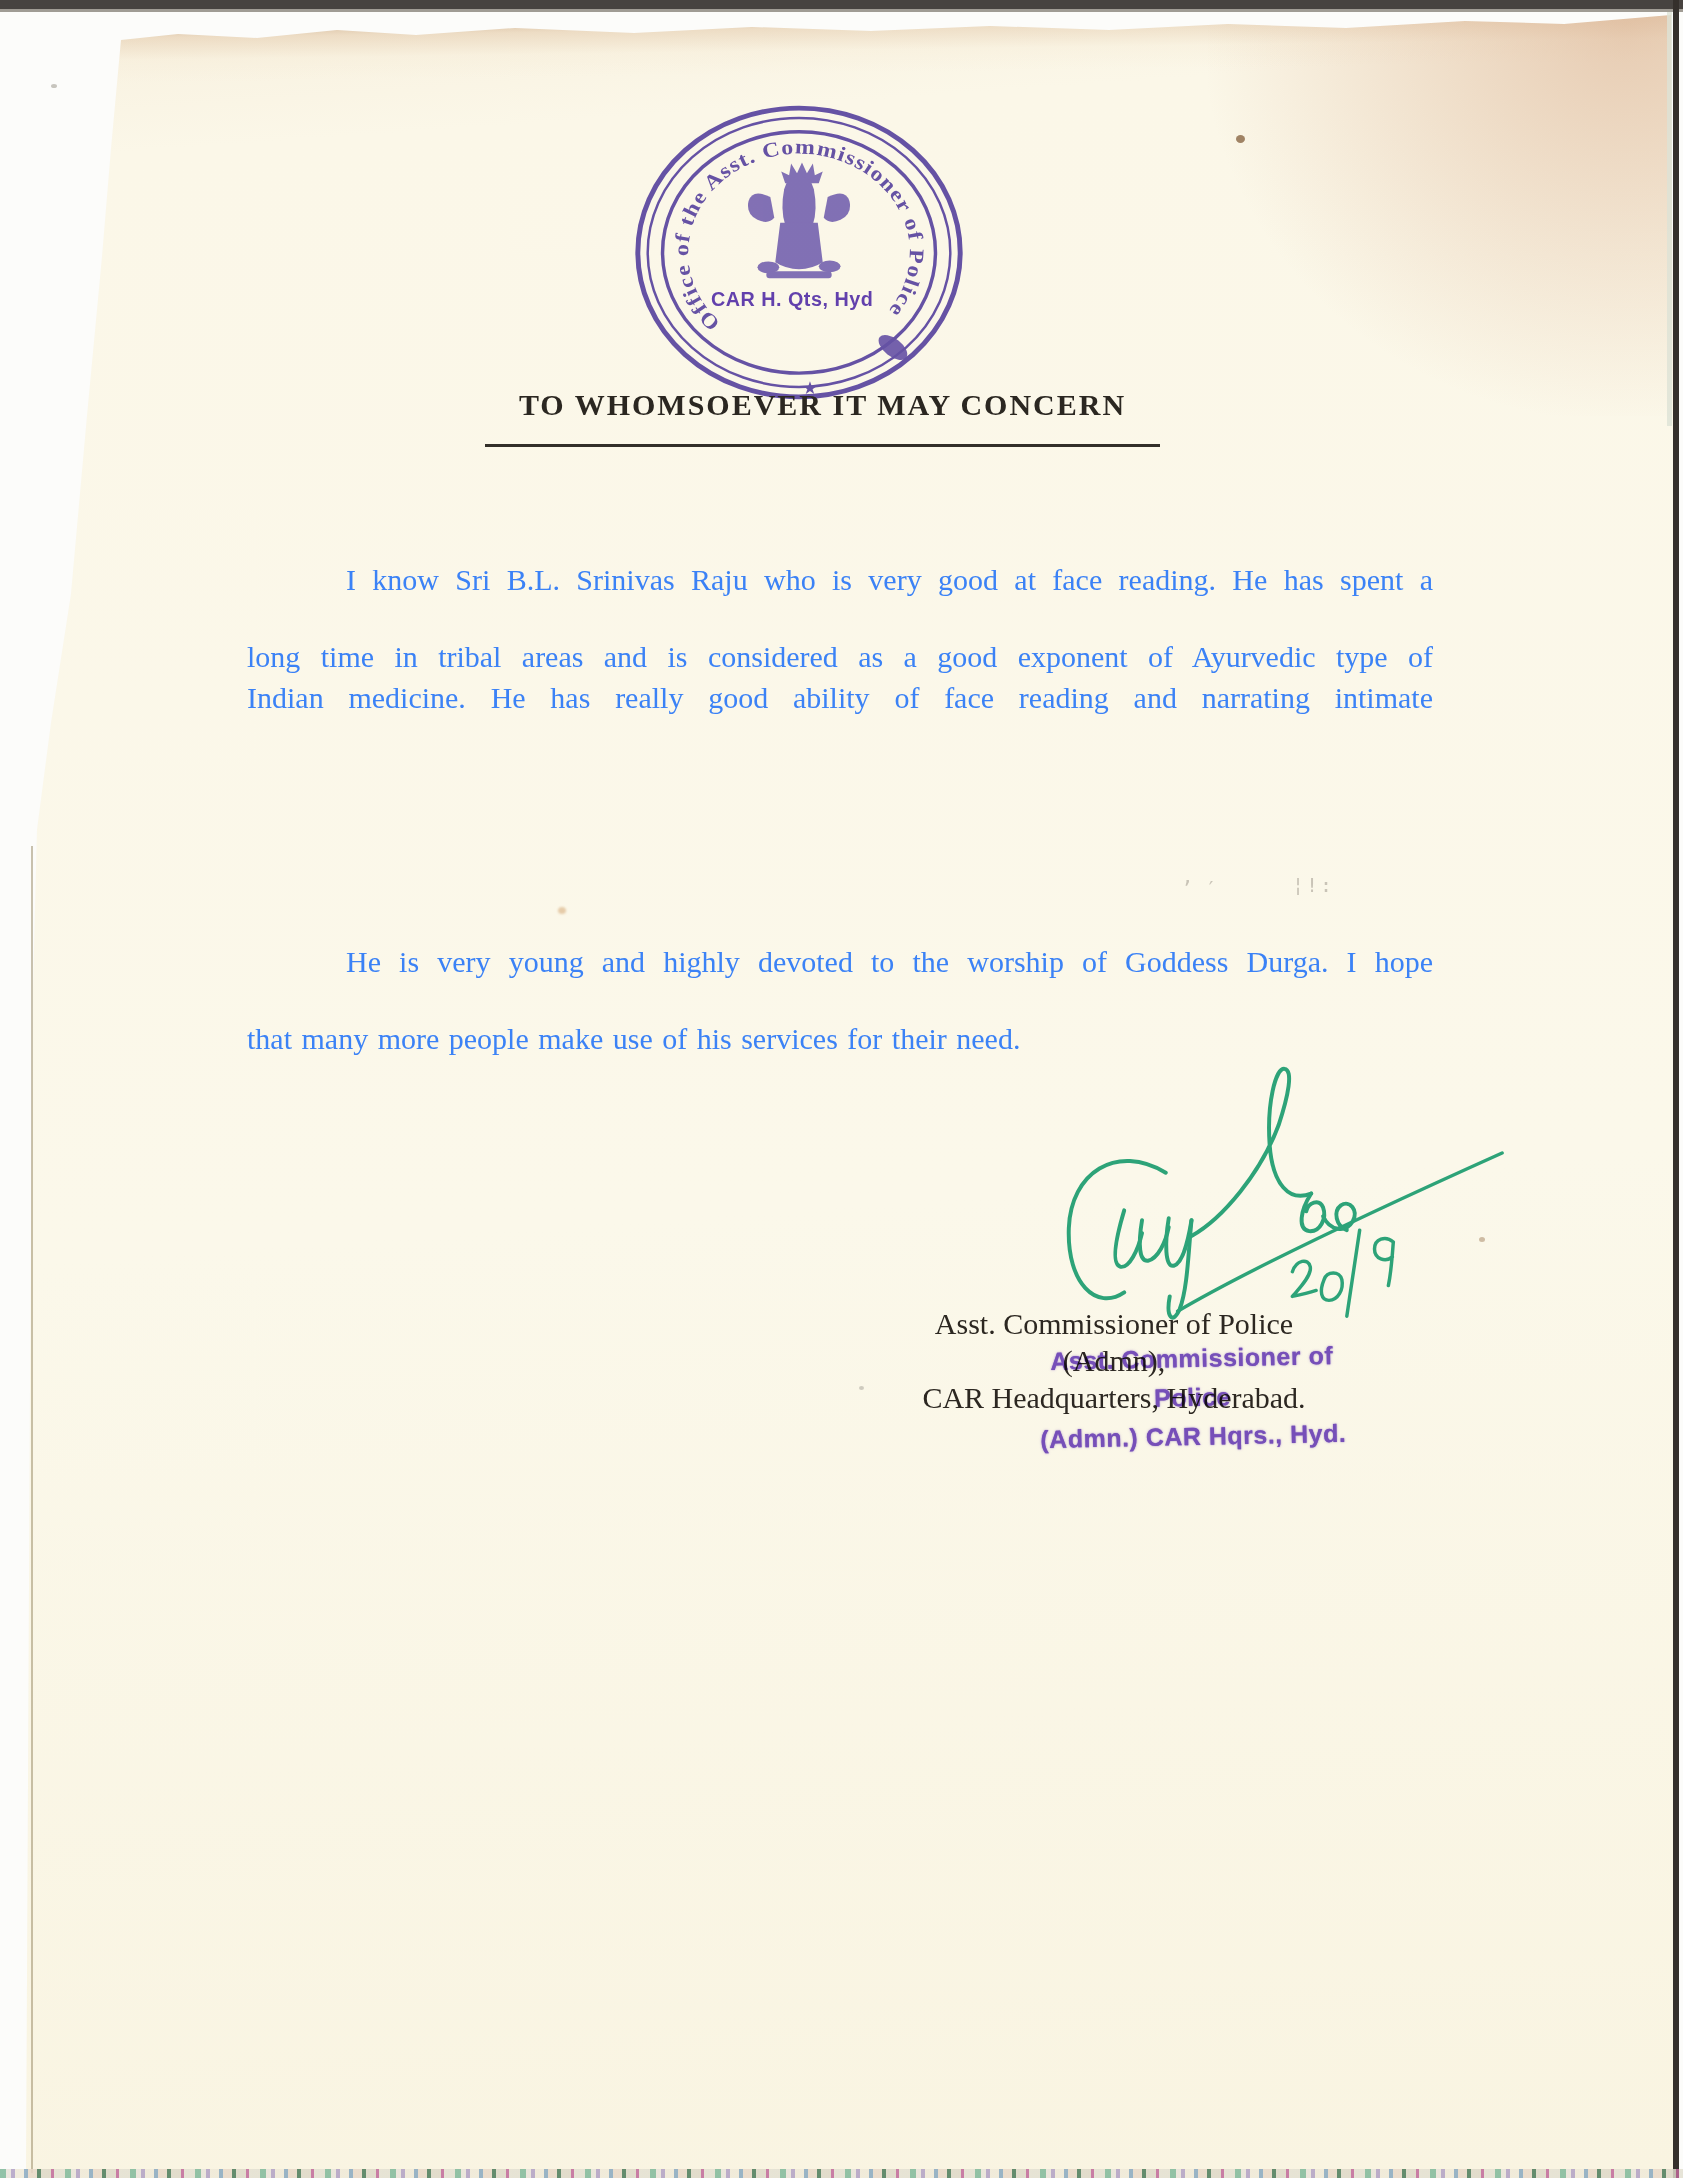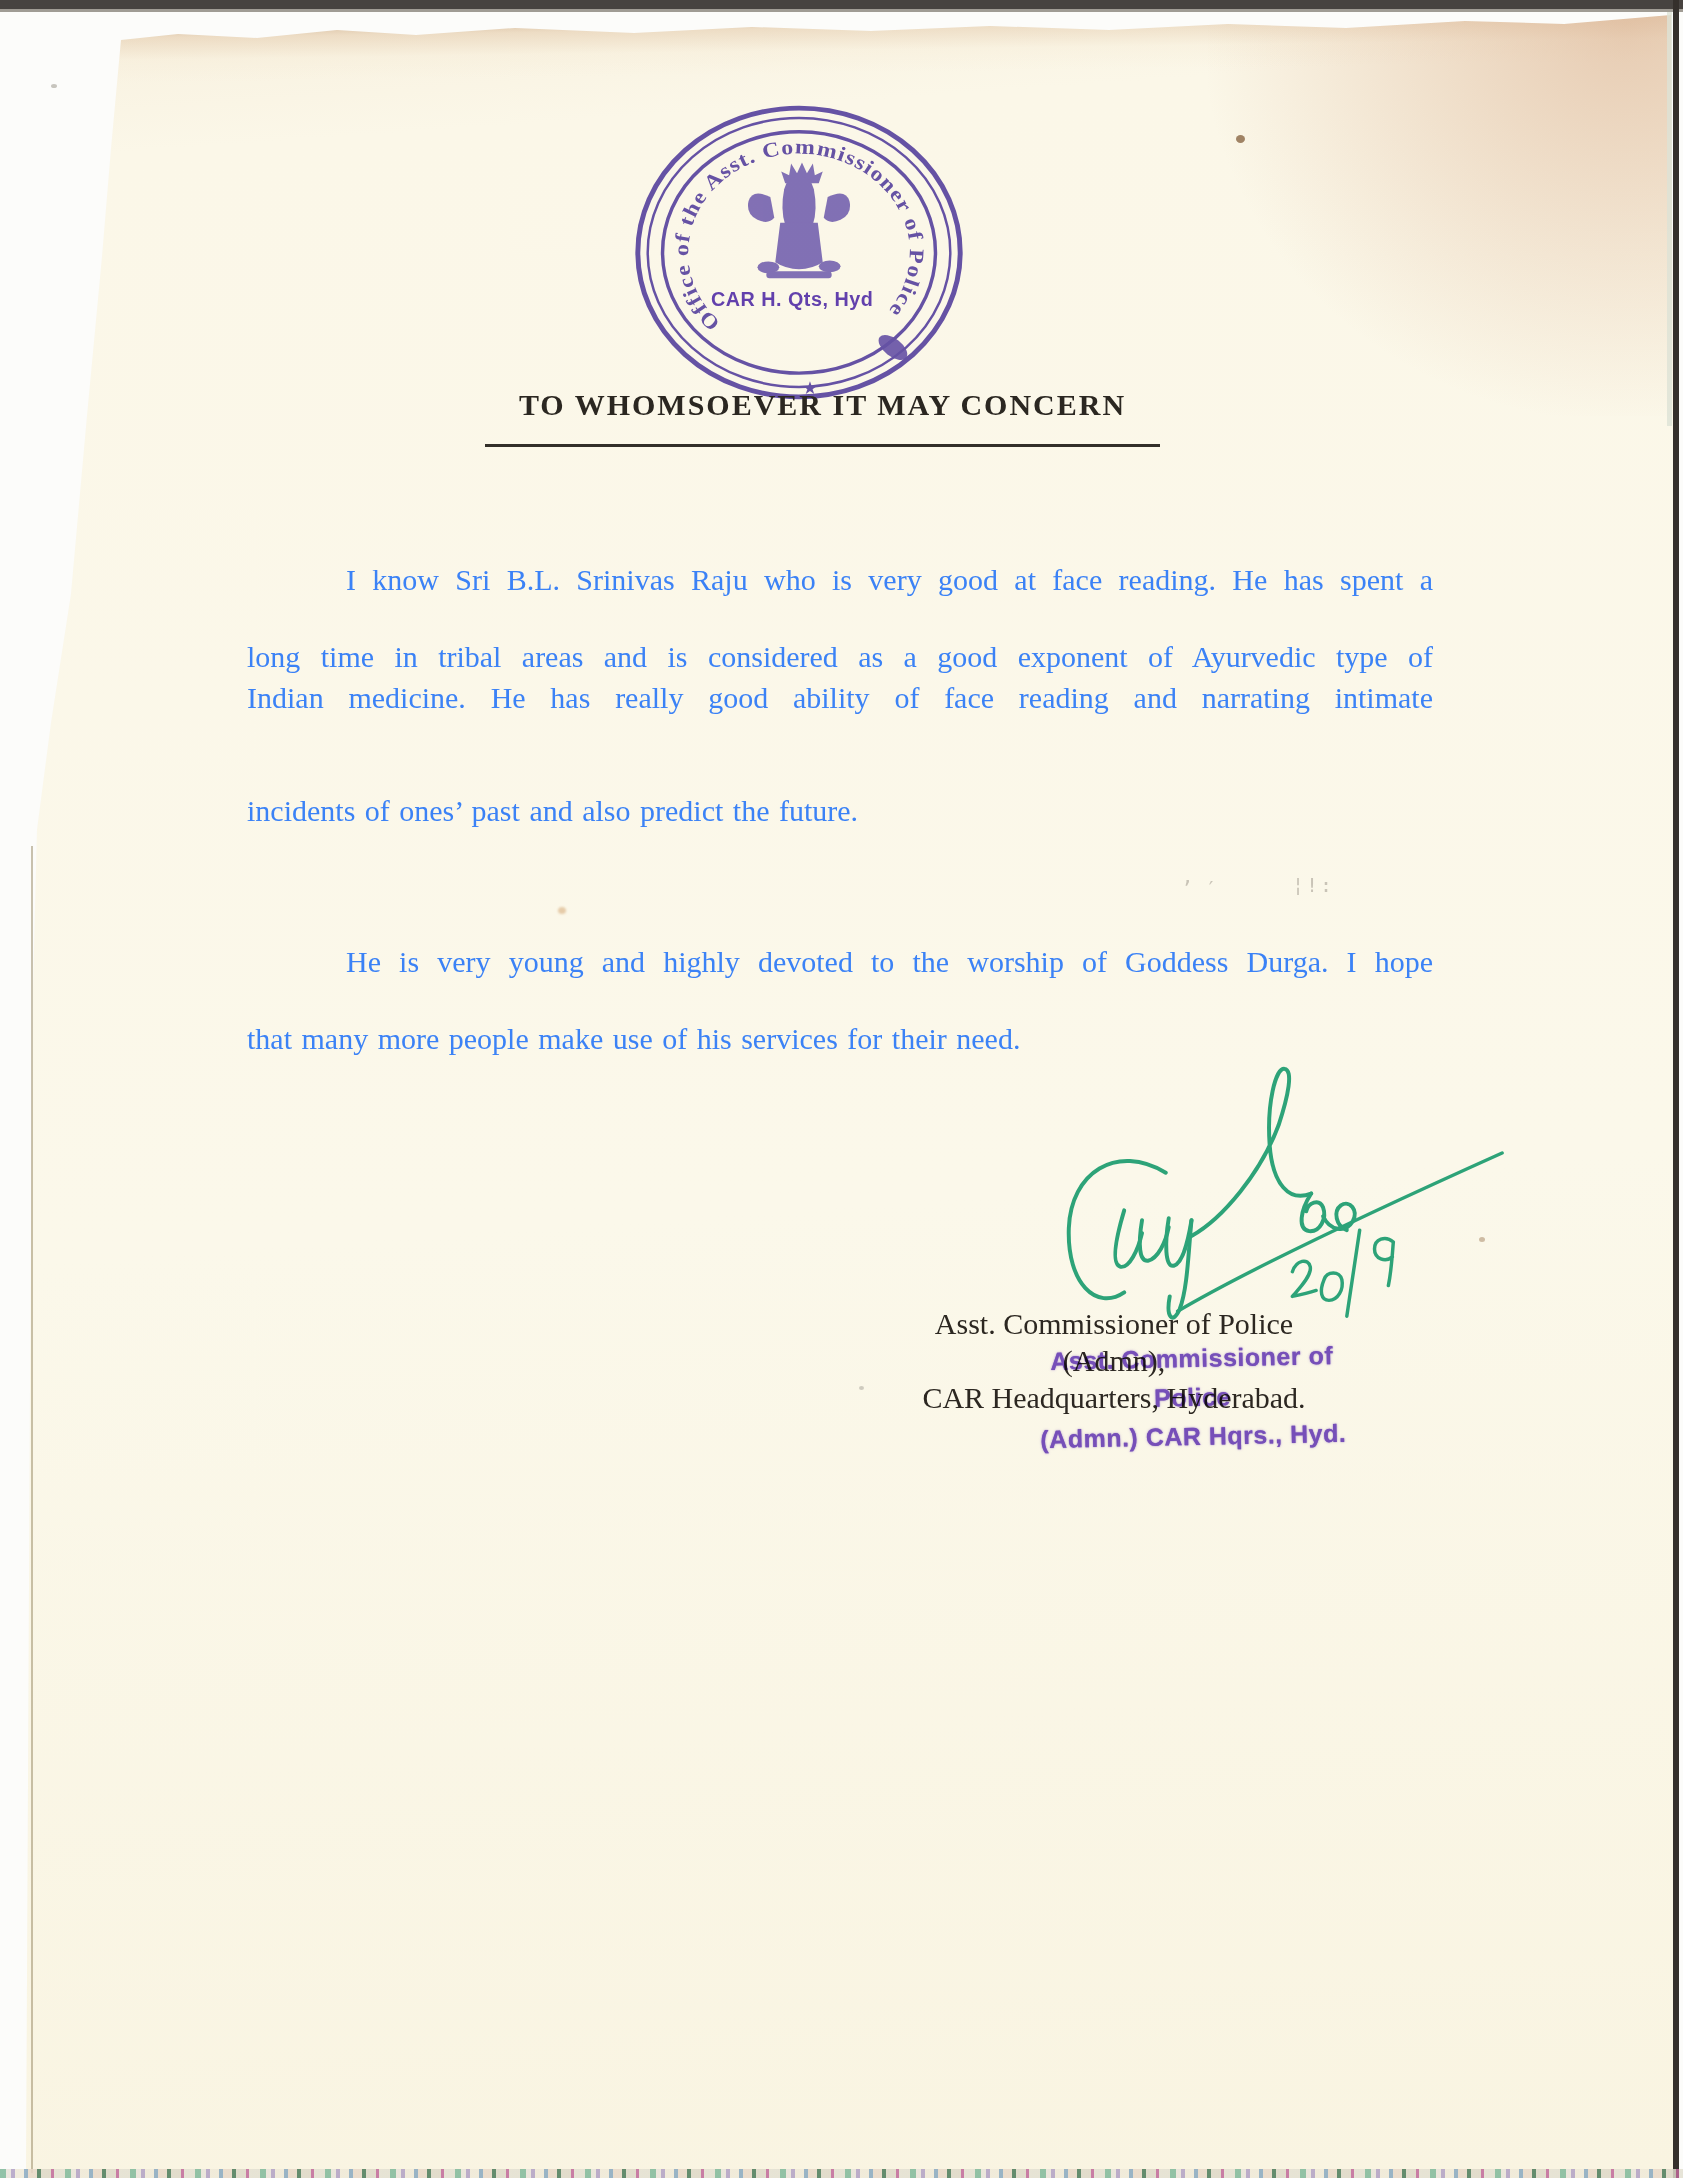--- a/index.html
+++ b/index.html
@@ -129,21 +129,20 @@
     <text x="172" y="216" text-anchor="middle" font-size="20" font-weight="bold" letter-spacing="0.5" fill="#5532b8" font-family="Liberation Sans, DejaVu Sans, sans-serif">CAR H. Qts, Hyd</text>
     <text x="190" y="305" text-anchor="middle" font-size="18" fill="#5a45ae">★</text>
     <ellipse cx="274" cy="258" rx="17" ry="9" fill="#5a45ae" opacity="0.9" transform="rotate(38 274 258)"></ellipse>
   </svg>
 
   <div class="title">TO WHOMSOEVER IT MAY CONCERN</div>
 
   <div class="line indent l-p1-1">I know Sri B.L. Srinivas Raju who is very good at face reading.  He has spent a</div>
   <div class="line l-p1-2">long time in tribal areas and is considered as a good exponent of Ayurvedic type of</div>
   <div class="line l-p1-3">Indian medicine.  He has really good ability of face reading and narrating intimate</div>
-  <div class="line lastline l-p1-4">incidents of ones’ past and also predict the future.</div>
   <div class="line indent l-p2-1">He is very young and highly devoted to the worship of Goddess Durga.  I hope</div>
   <div class="line lastline l-p2-2">that many more people make use of his services for their need.</div>
 
   <svg class="signature" viewBox="0 0 560 290">
     <g fill="none" stroke="#2da378" stroke-linecap="round" stroke-linejoin="round">
       <path d="M 220,262 C 300,215 430,155 548,102" stroke-width="3.5"></path>
       <path d="M 208,122 C 158,92 112,122 110,178 C 108,234 138,262 166,243" stroke-width="4"></path>
       <path d="M 166,160 C 157,190 153,214 162,217 C 171,219 180,200 184,183" stroke-width="4"></path>
       <path d="M 184,170 C 180,194 181,212 190,211 C 200,209 208,192 211,177" stroke-width="4"></path>
       <path d="M 211,168 C 207,192 207,218 216,216 C 226,213 231,188 234,170" stroke-width="4"></path>

